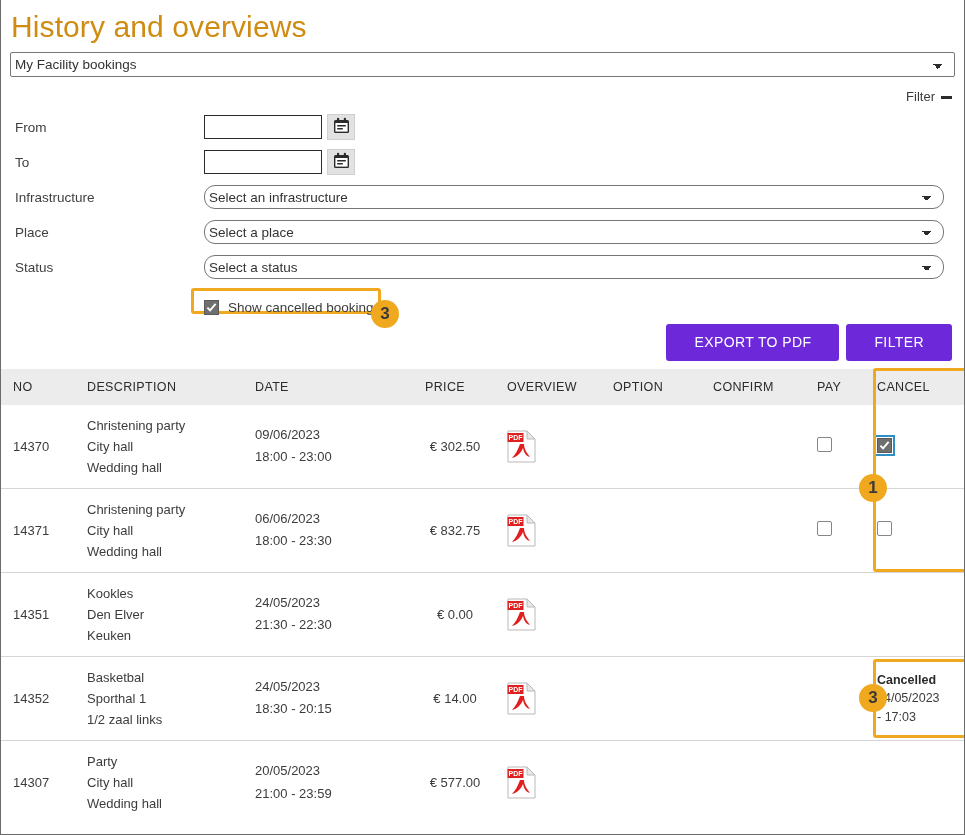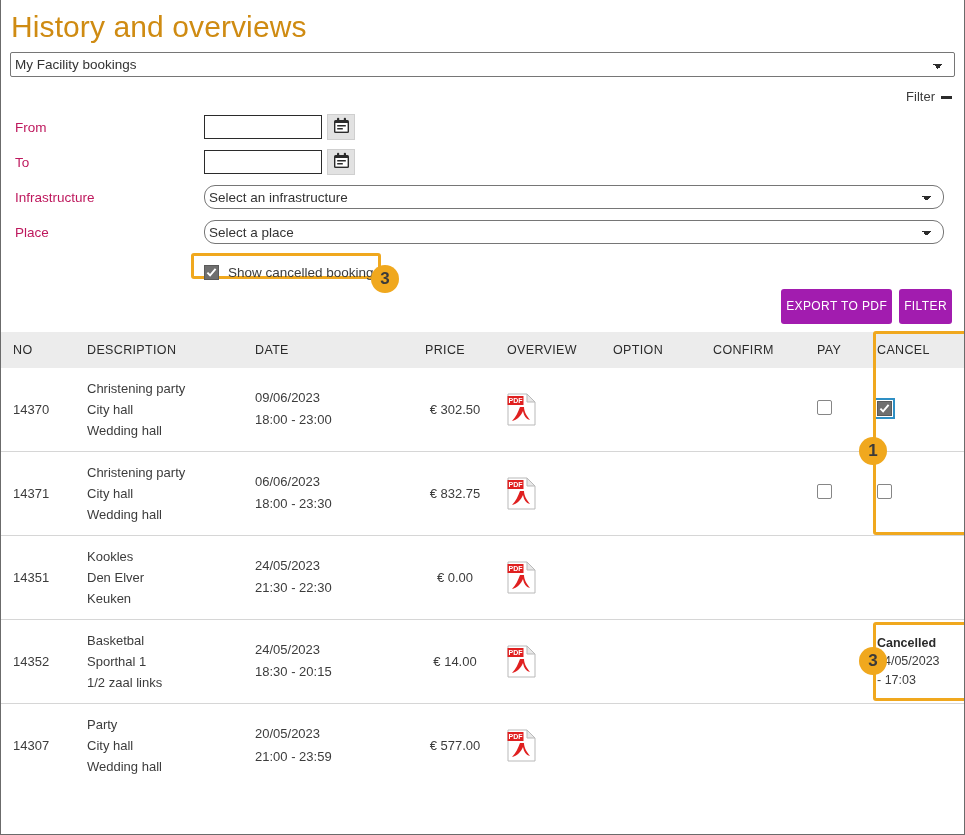--- a/index.html
+++ b/index.html
@@ -77,21 +77,21 @@
   .form-row {
     display: flex;
     align-items: center;
     margin-bottom: 6px;
     min-height: 29px;
   }
   .form-label {
     width: 203px;
     padding-left: 14px;
     font-size: 13.5px;
-    color: #be185d;
+    color: #404040;
   }
   .date-input {
     width: 118px;
     height: 24px;
     border: 1px solid #2b2b2b;
     background: #ffffff;
     font-family: "Liberation Sans", sans-serif;
     font-size: 13px;
     padding: 0 4px;
   }
@@ -181,28 +181,28 @@
   #badge-3-filter { left: 370px; top: 12px; }
 
   
   .action-btns {
     display: flex;
     justify-content: flex-end;
     gap: 7px;
     padding: 2px 12px 8px 0;
   }
   .btn-gold {
-    background: #a21caf;
+    background: #6d28d9;
     color: #ffffff;
     border: none;
     border-radius: 3px;
     font-family: "Liberation Sans", sans-serif;
-    font-size: 12px;
+    font-size: 14px;
     letter-spacing: 0.4px;
-    padding: 11px 5px 12px;
+    padding: 11px 28px 12px;
     cursor: pointer;
     line-height: 1;
   }
 
   
   .table-wrap { position: relative; }
   table.booking-table {
     width: 100%;
     border-collapse: collapse;
     table-layout: fixed;
@@ -352,20 +352,28 @@
   <div class="form-row">
     <div class="form-label">Place</div>
     <div class="wide-select-wrap">
       <select class="select-wide">
         <option>Select a place</option>
       </select>
     </div>
   </div>
 
 
+  <div class="form-row">
+    <div class="form-label">Status</div>
+    <div class="wide-select-wrap">
+      <select class="select-wide">
+        <option>Select a status</option>
+      </select>
+    </div>
+  </div>
 
   <div class="cancelled-row">
     <div class="hl-box-cancelled"></div>
     <div class="chk-inline">
       <span class="cb-grey">
         <svg width="11" height="11" viewBox="0 0 11 11">
           <path d="M1.4 5.6 L4.1 8.4 L9.6 1.9" stroke="#ffffff" stroke-width="1.9" fill="none"></path>
         </svg>
       </span>
       <span class="chk-label">Show cancelled bookings</span>

